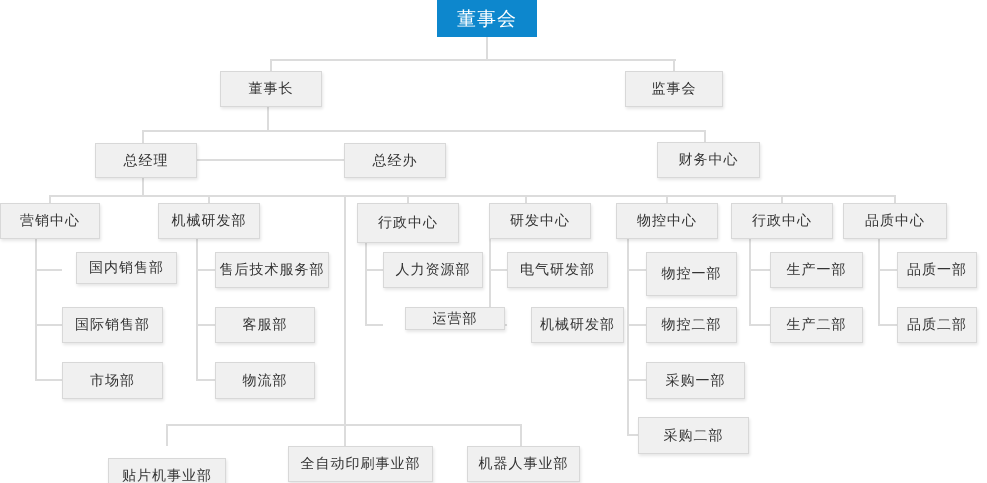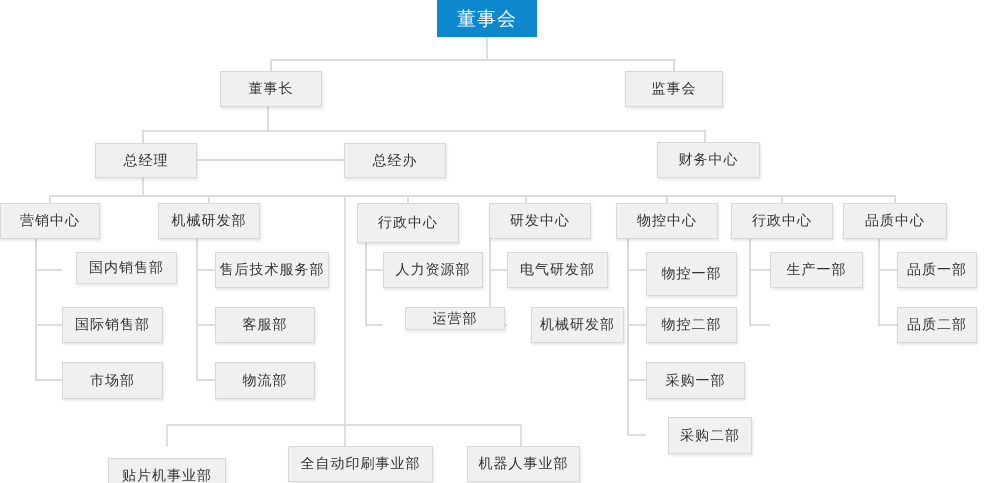--- a/index.html
+++ b/index.html
@@ -117,23 +117,24 @@
 
   <div class="node" style="left:383px;top:252px;width:100px;height:36px">人力资源部</div>
   <div class="node" style="left:405px;top:307px;width:100px;height:23px">运营部</div>
 
   <div class="node" style="left:507px;top:252px;width:101px;height:36px">电气研发部</div>
   <div class="node" style="left:531px;top:307px;width:93px;height:36px">机械研发部</div>
 
   <div class="node" style="left:646px;top:252px;width:91px;height:44px">物控一部</div>
   <div class="node" style="left:646px;top:307px;width:91px;height:36px">物控二部</div>
   <div class="node" style="left:646px;top:362px;width:99px;height:37px">采购一部</div>
-  <div class="node" style="left:668px;top:417px;width:84px;height:37px">采购二部</div>
+  <div class="node" style="left:638px;top:417px;width:111px;height:37px">采购二部</div>
 
   <div class="node" style="left:770px;top:252px;width:93px;height:36px">生产一部</div>
+  <div class="node" style="left:770px;top:307px;width:93px;height:36px">生产二部</div>
 
   <div class="node" style="left:897px;top:252px;width:80px;height:36px">品质一部</div>
   <div class="node" style="left:897px;top:307px;width:80px;height:36px">品质二部</div>
 
   <div class="node" style="left:108px;top:458px;width:118px;height:36px">贴片机事业部</div>
   <div class="node" style="left:288px;top:446px;width:145px;height:36px">全自动印刷事业部</div>
   <div class="node" style="left:467px;top:446px;width:113px;height:36px">机器人事业部</div>
 
 </div>
 

